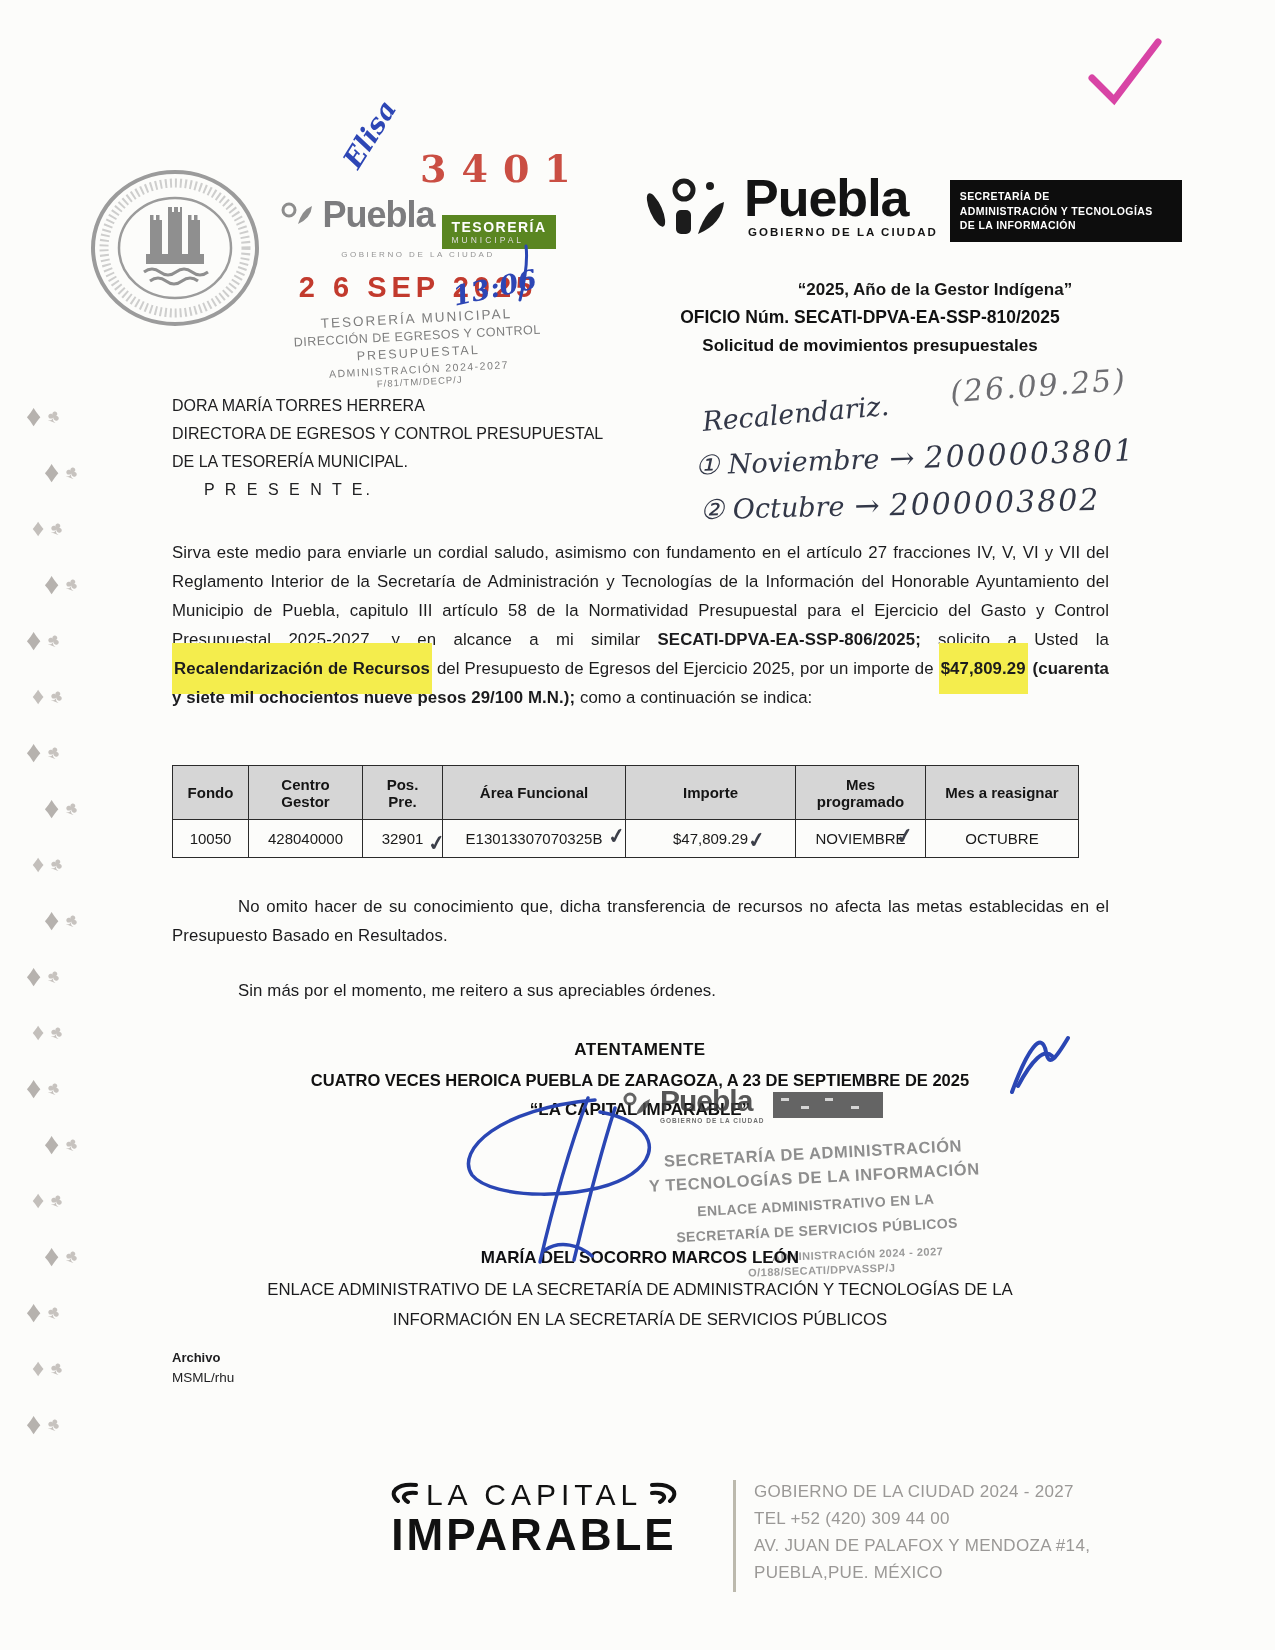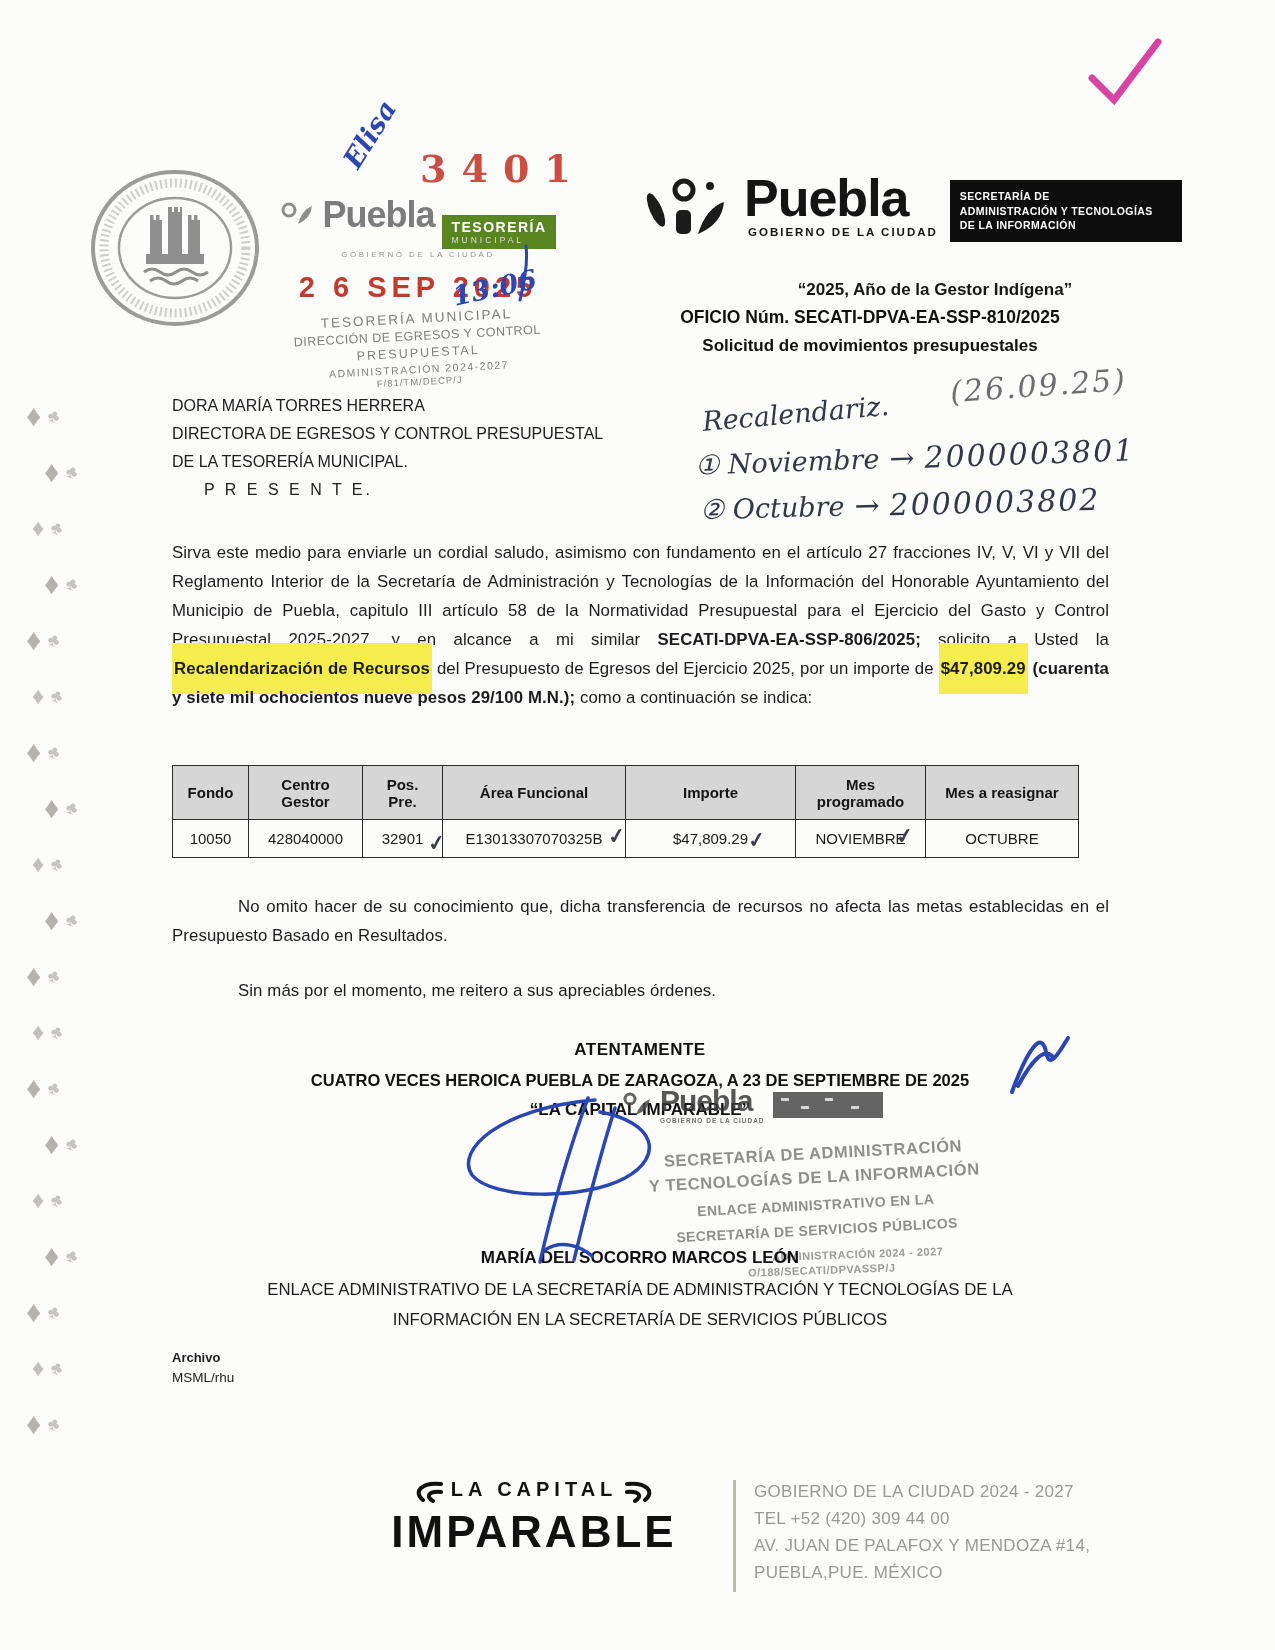--- a/index.html
+++ b/index.html
@@ -99,21 +99,21 @@
 
   .signer-name { left:170px; top:1248px; width:940px; text-align:center; font-weight:700; font-size:17px; color:#101012; }
   .signer-title { left:170px; width:940px; text-align:center; font-size:16.8px; color:#1b1b1d; }
   .st1 { top:1280px; } .st2 { top:1310px; }
 
   .archive-label { left:172px; top:1350px; font-weight:700; font-size:13px; }
   .archive-code  { left:172px; top:1370px; font-size:13.5px; }
 
   
   .footer-logo { left:378px; top:1478px; width:312px; text-align:center; color:#111; }
-  .fl-top { display:flex; justify-content:center; gap:8px; font-size:20px; font-weight:700; letter-spacing:5px; }
+  .fl-top { display:flex; justify-content:center; gap:8px; font-size:30px; font-weight:400; letter-spacing:5px; }
   .fl-bottom { font-size:44px; font-weight:800; letter-spacing:3px; margin-top:-2px; }
   .footer-sep { left:733px; top:1480px; width:3px; height:112px; background:#bcb9ad; }
   .footer-contact { left:754px; top:1478px; font-size:17px; line-height:27px; color:#9a9896; letter-spacing:.3px; }
 
   .overlay-svg { left:0; top:0; pointer-events:none; }
 </style>
 </head>
 <body>
 
 <div class="page">

